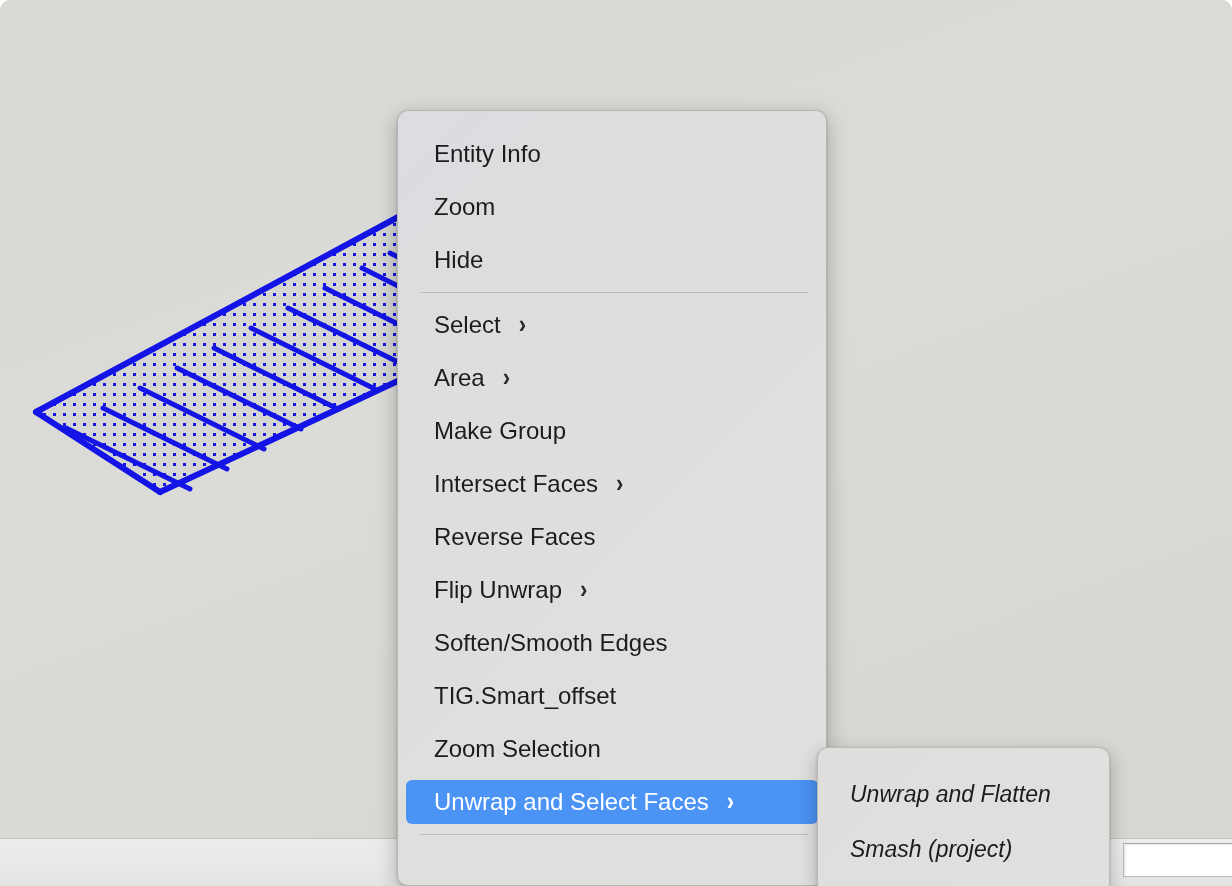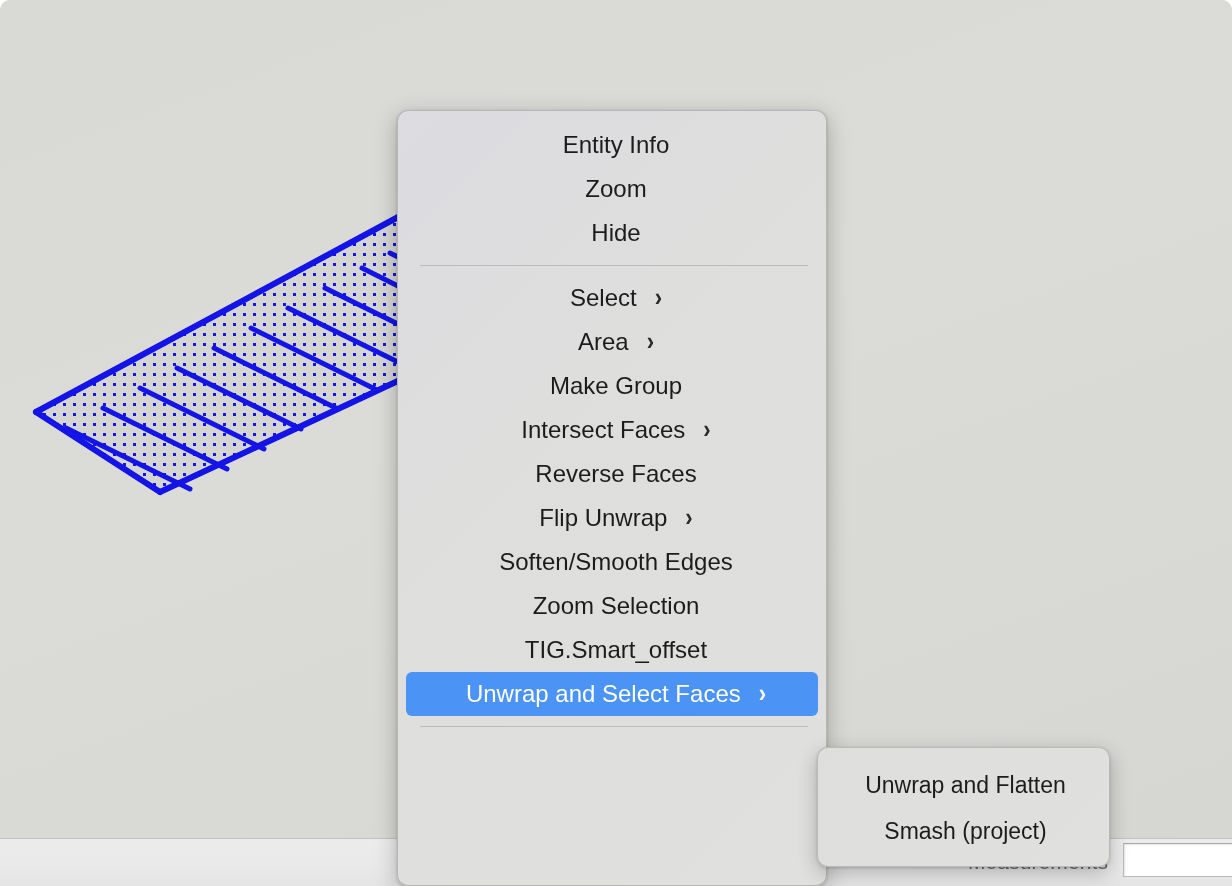--- a/index.html
+++ b/index.html
@@ -100,23 +100,23 @@
   .menu-item {
     position: relative;
     height: 44px;
     line-height: 44px;
     padding: 0 20px 0 28px;
     font-size: 24px;
     color: #1c1c1c;
     white-space: nowrap;
     display: flex;
     align-items: center;
-    justify-content: center;
-    box-sizing: border-box;
-    margin: 0 8px;
+    justify-content: flex-start;
+    box-sizing: border-box;
+    margin: 9px 8px;
     border-radius: 6px;
   }
   .menu-item .label {
     overflow: hidden;
     text-overflow: ellipsis;
   }
   .menu-item.disabled {
     color: #a2a2a5;
   }
   .menu-item.selected {
@@ -152,20 +152,21 @@
     box-shadow: 0 6px 20px rgba(0,0,0,0.24), 0 1px 3px rgba(0,0,0,0.16);
     padding: 14px 0 12px 0;
     box-sizing: border-box;
     z-index: 30;
   }
   .submenu .menu-item {
     font-size: 23px;
     height: 46px;
     line-height: 46px;
     padding-left: 24px;
+    font-style: italic;
   }
 </style>
 </head>
 <body>
 
 <div id="app">
 
   <div class="canvas">
     <svg class="model-svg" width="1232" height="838" viewBox="0 0 1232 838">
       <defs>
@@ -236,24 +237,24 @@
           <span class="label">Reverse Faces</span>
         </div>
         <div class="menu-item">
           <span class="label">Flip Unwrap</span>
           <span class="chevron">›</span>
         </div>
         <div class="menu-item">
           <span class="label">Soften/Smooth Edges</span>
         </div>
         <div class="menu-item">
+          <span class="label">TIG.Smart_offset</span>
+        </div>
+        <div class="menu-item">
           <span class="label">Zoom Selection</span>
-        </div>
-        <div class="menu-item">
-          <span class="label">TIG.Smart_offset</span>
         </div>
         <div class="menu-item selected">
           <span class="label">Unwrap and Select Faces</span>
           <span class="chevron">›</span>
         </div>
         <div class="menu-separator"></div>
       </div>
   </div>
 
   <div class="submenu">

